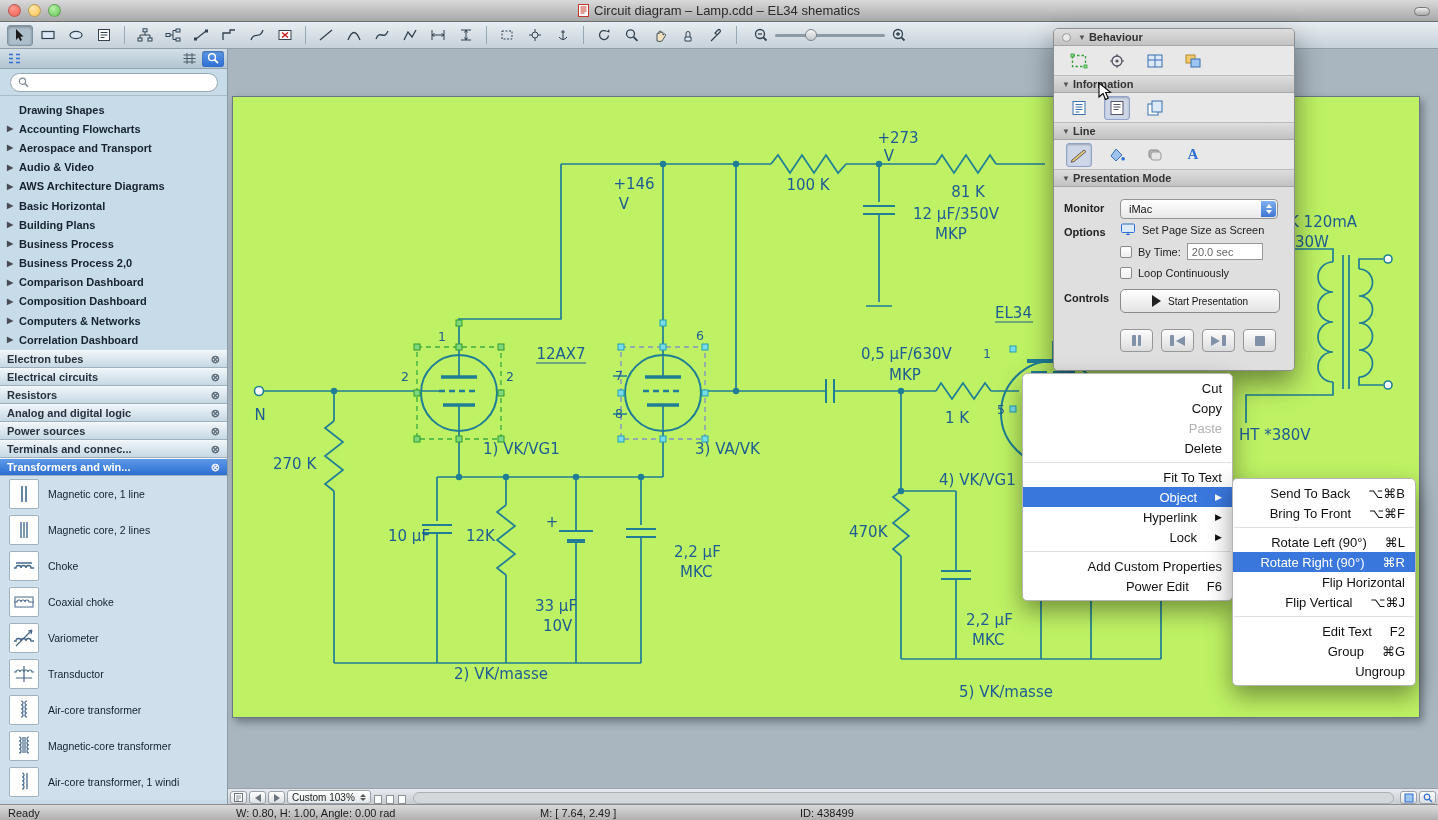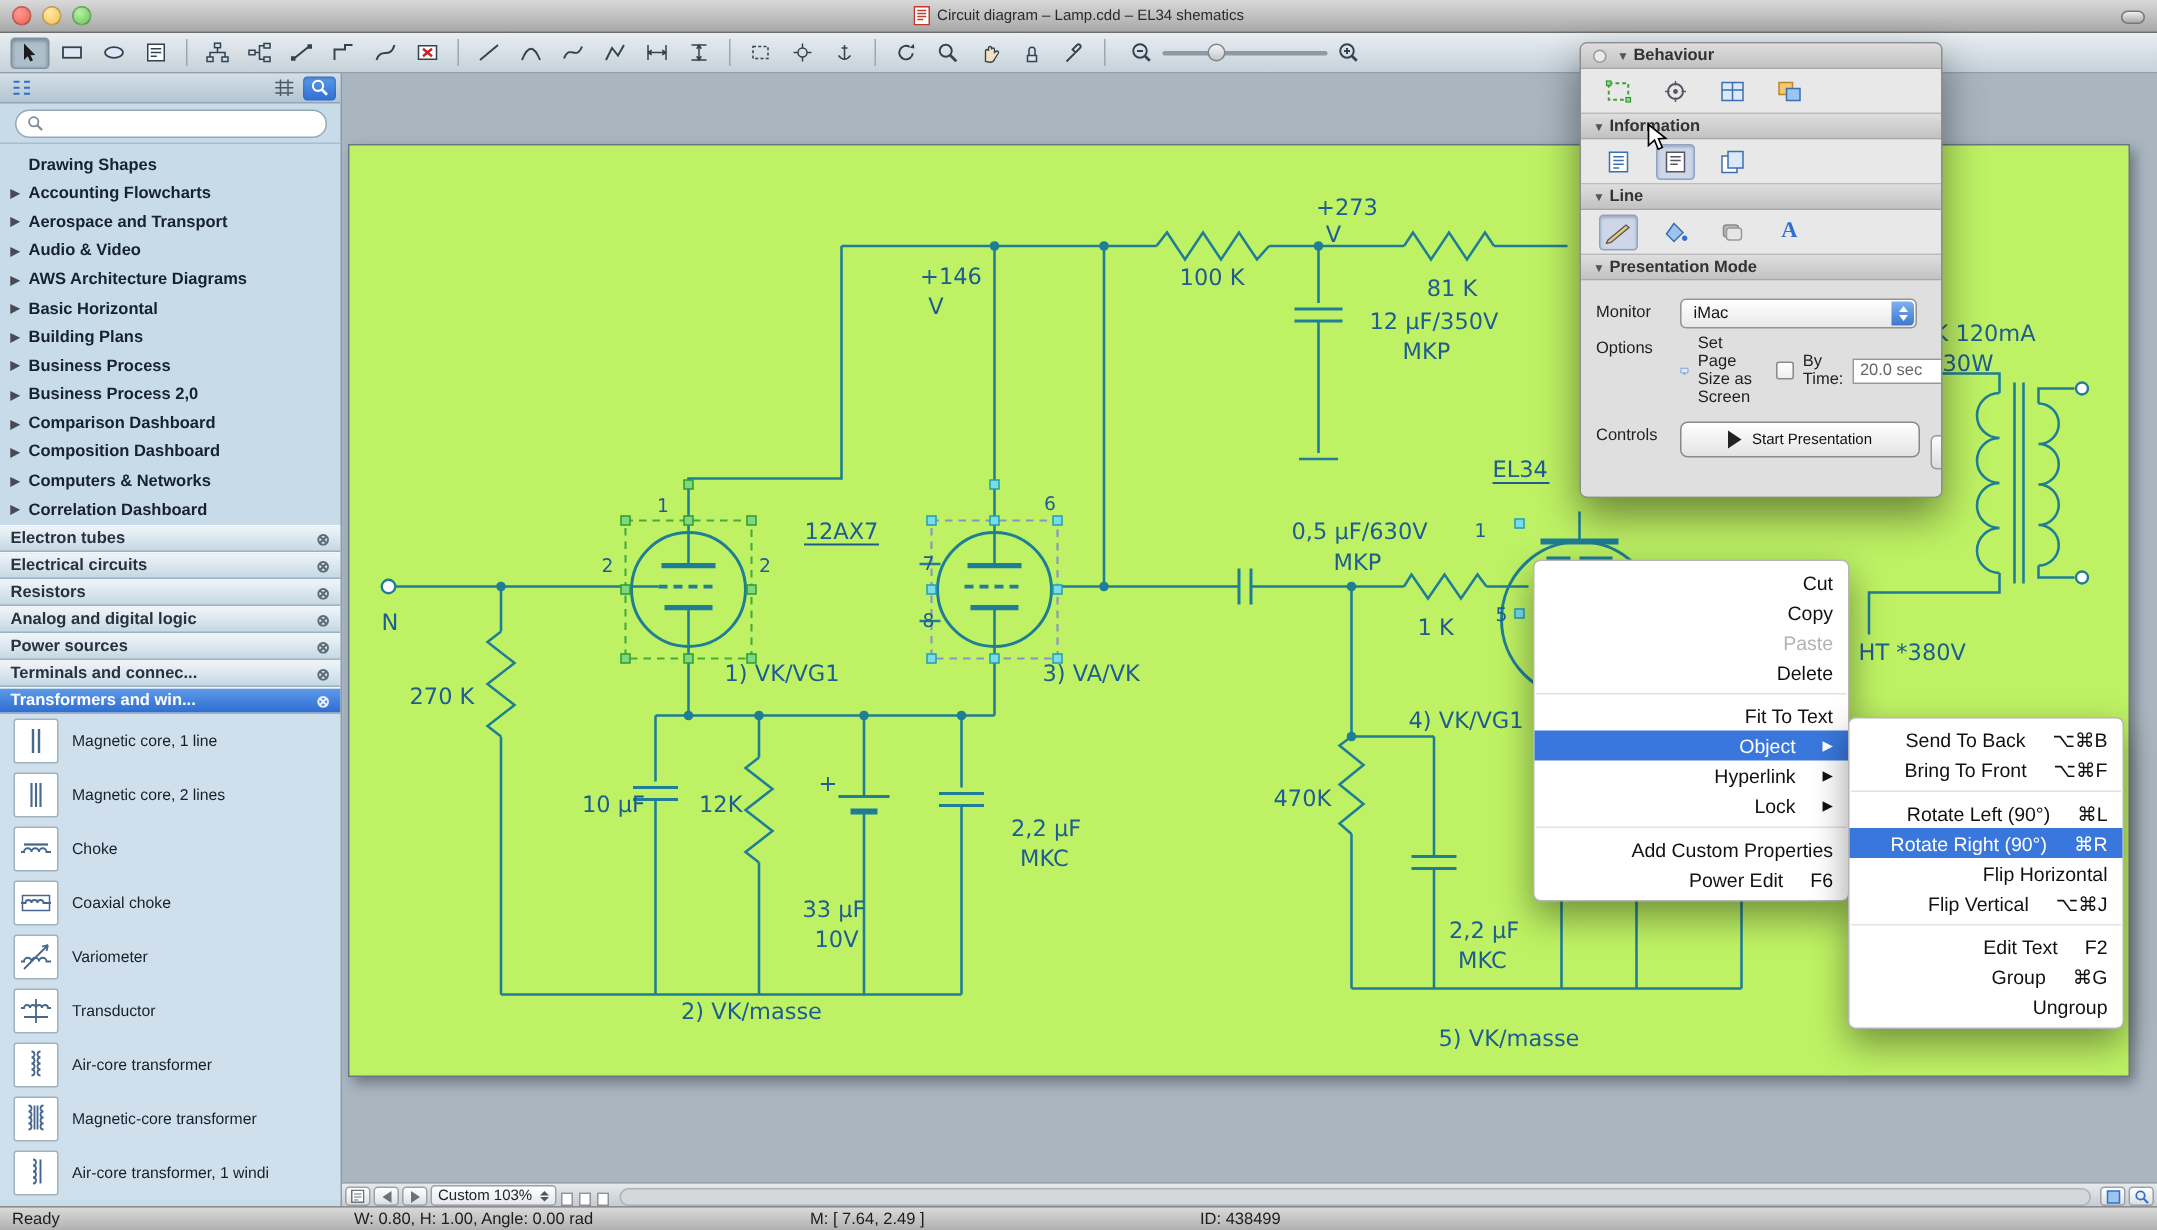--- a/index.html
+++ b/index.html
@@ -7,21 +7,21 @@
 body{font-family:"Liberation Sans",sans-serif;background:#889;overflow:hidden}
 #app{position:relative;width:1438px;height:820px;background:#a9b6c0;overflow:hidden}
 
 
 .titlebar{position:absolute;left:0;top:0;width:100%;height:22px;background:linear-gradient(#d9d9d9,#a8a8a8);border-bottom:1px solid #6e6e6e;display:flex;align-items:center;justify-content:center}
 .tlights{position:absolute;left:8px;top:4px;display:flex;gap:7px}
 .tl{width:13px;height:13px;border-radius:50%;border:1px solid rgba(0,0,0,.25)}
 .tl.red{background:radial-gradient(circle at 35% 30%,#ff9a8e,#ee5f52)}
 .tl.yel{background:radial-gradient(circle at 35% 30%,#ffe9a8,#f5bf4f)}
 .tl.grn{background:radial-gradient(circle at 35% 30%,#b8f0a8,#62c554)}
-.wtitle{font-size:10px;color:#2a2a2a;display:flex;align-items:center;gap:5px}
+.wtitle{font-size:13px;color:#2a2a2a;display:flex;align-items:center;gap:5px}
 .lozenge{position:absolute;right:8px;top:7px;width:16px;height:9px;border-radius:5px;background:linear-gradient(#eee,#aaa);border:1px solid #777}
 
 
 .toolbar{position:absolute;left:0;top:22px;width:100%;height:27px;background:linear-gradient(#e8eef2,#c6d1d9);border-bottom:1px solid #8fa0aa;display:flex;align-items:center;padding:0 6px}
 .tbtn{display:inline-flex;width:26px;height:21px;align-items:center;justify-content:center;border:1px solid transparent;border-radius:3px;margin:0 1px;flex:none}
 .tbtn.active{background:#aebfcc;border-color:#7f93a1;box-shadow:inset 0 1px 3px rgba(0,0,0,.35)}
 .tsep{width:1px;height:18px;background:#98a9b4;margin:0 6px;flex:none}
 .tbtn svg{display:block}
 .zoomslider{display:flex;align-items:center;gap:6px;margin-left:10px}
 .ztrack{width:110px;height:3px;background:#8d9aa4;border-radius:2px;position:relative}
@@ -59,22 +59,22 @@
 
 .panel{position:absolute;left:1053px;top:28px;width:242px;background:#d8d8d8;border:1px solid #8d8d8d;border-radius:5px;box-shadow:0 12px 28px rgba(0,0,0,.45);z-index:40;overflow:hidden}
 .phead{height:17px;background:linear-gradient(#dedede,#c2c2c2);border-bottom:1px solid #a7a7a7;display:flex;align-items:center;font-size:11px;font-weight:bold;color:#333;padding:0 8px;gap:3px}
 .phead .tri{font-size:8px;color:#555}
 .pdot{width:9px;height:9px;border-radius:50%;border:1px solid #9a9a9a;background:#e9e9e9;margin-right:4px;flex:none}
 .picons{height:30px;background:#e8e8e8;border-bottom:1px solid #bcbcbc;display:flex;align-items:center;gap:12px;padding:0 12px}
 .pic{width:26px;height:24px;display:flex;align-items:center;justify-content:center;border:1px solid transparent;border-radius:3px}
 .pic.pressed{background:#cdd7e8;border-color:#8fa3c8;box-shadow:inset 0 1px 2px rgba(0,0,0,.25)}
 .pbody{background:#dfdfdf;padding:8px 0 14px}
 .prow{display:flex;margin:4px 10px;align-items:flex-start}
-.plabel{width:56px;font-size:11px;font-weight:normal;color:#222;padding-top:3px;flex:none}
-.pcol{display:flex;flex-direction:row;gap:7px;flex:1}
+.plabel{width:56px;font-size:11px;font-weight:bold;color:#222;padding-top:3px;flex:none}
+.pcol{display:flex;flex-direction:column;gap:7px;flex:1}
 .dropdown{width:158px;height:20px;background:linear-gradient(#fff,#e8e8e8);border:1px solid #949494;border-radius:4px;display:flex;align-items:center;font-size:11px;color:#111;padding-left:8px;position:relative}
 .dd-step{position:absolute;right:1px;top:1px;bottom:1px;width:15px;background:linear-gradient(#7fb0f0,#3f77d0);border-radius:0 3px 3px 0;display:flex;flex-direction:column;align-items:center;justify-content:center;gap:2px}
 .dd-step i{width:0;height:0;border-left:3.5px solid transparent;border-right:3.5px solid transparent}
 .dd-step i.up{border-bottom:4px solid #fff}
 .dd-step i.dn{border-top:4px solid #fff}
 .optline{display:flex;align-items:center;gap:6px;font-size:11px;color:#222}
 .ckb{width:12px;height:12px;border:1px solid #8a8a8a;border-radius:2px;background:linear-gradient(#fff,#eee);flex:none}
 .timefield{width:76px;height:17px;border:1px solid #979797;background:#fff;font-size:11px;color:#666;padding:0 4px;font-family:"Liberation Sans",sans-serif}
 .btn-start{width:160px;height:24px;background:linear-gradient(#ffffff,#e3e3e3);border:1px solid #8a8a8a;border-radius:5px;display:flex;align-items:center;justify-content:center;gap:7px;font-size:10px;color:#111;box-shadow:0 1px 1px rgba(255,255,255,.7) inset}
 .playtri{width:0;height:0;border-top:6px solid transparent;border-bottom:6px solid transparent;border-left:9px solid #222}

